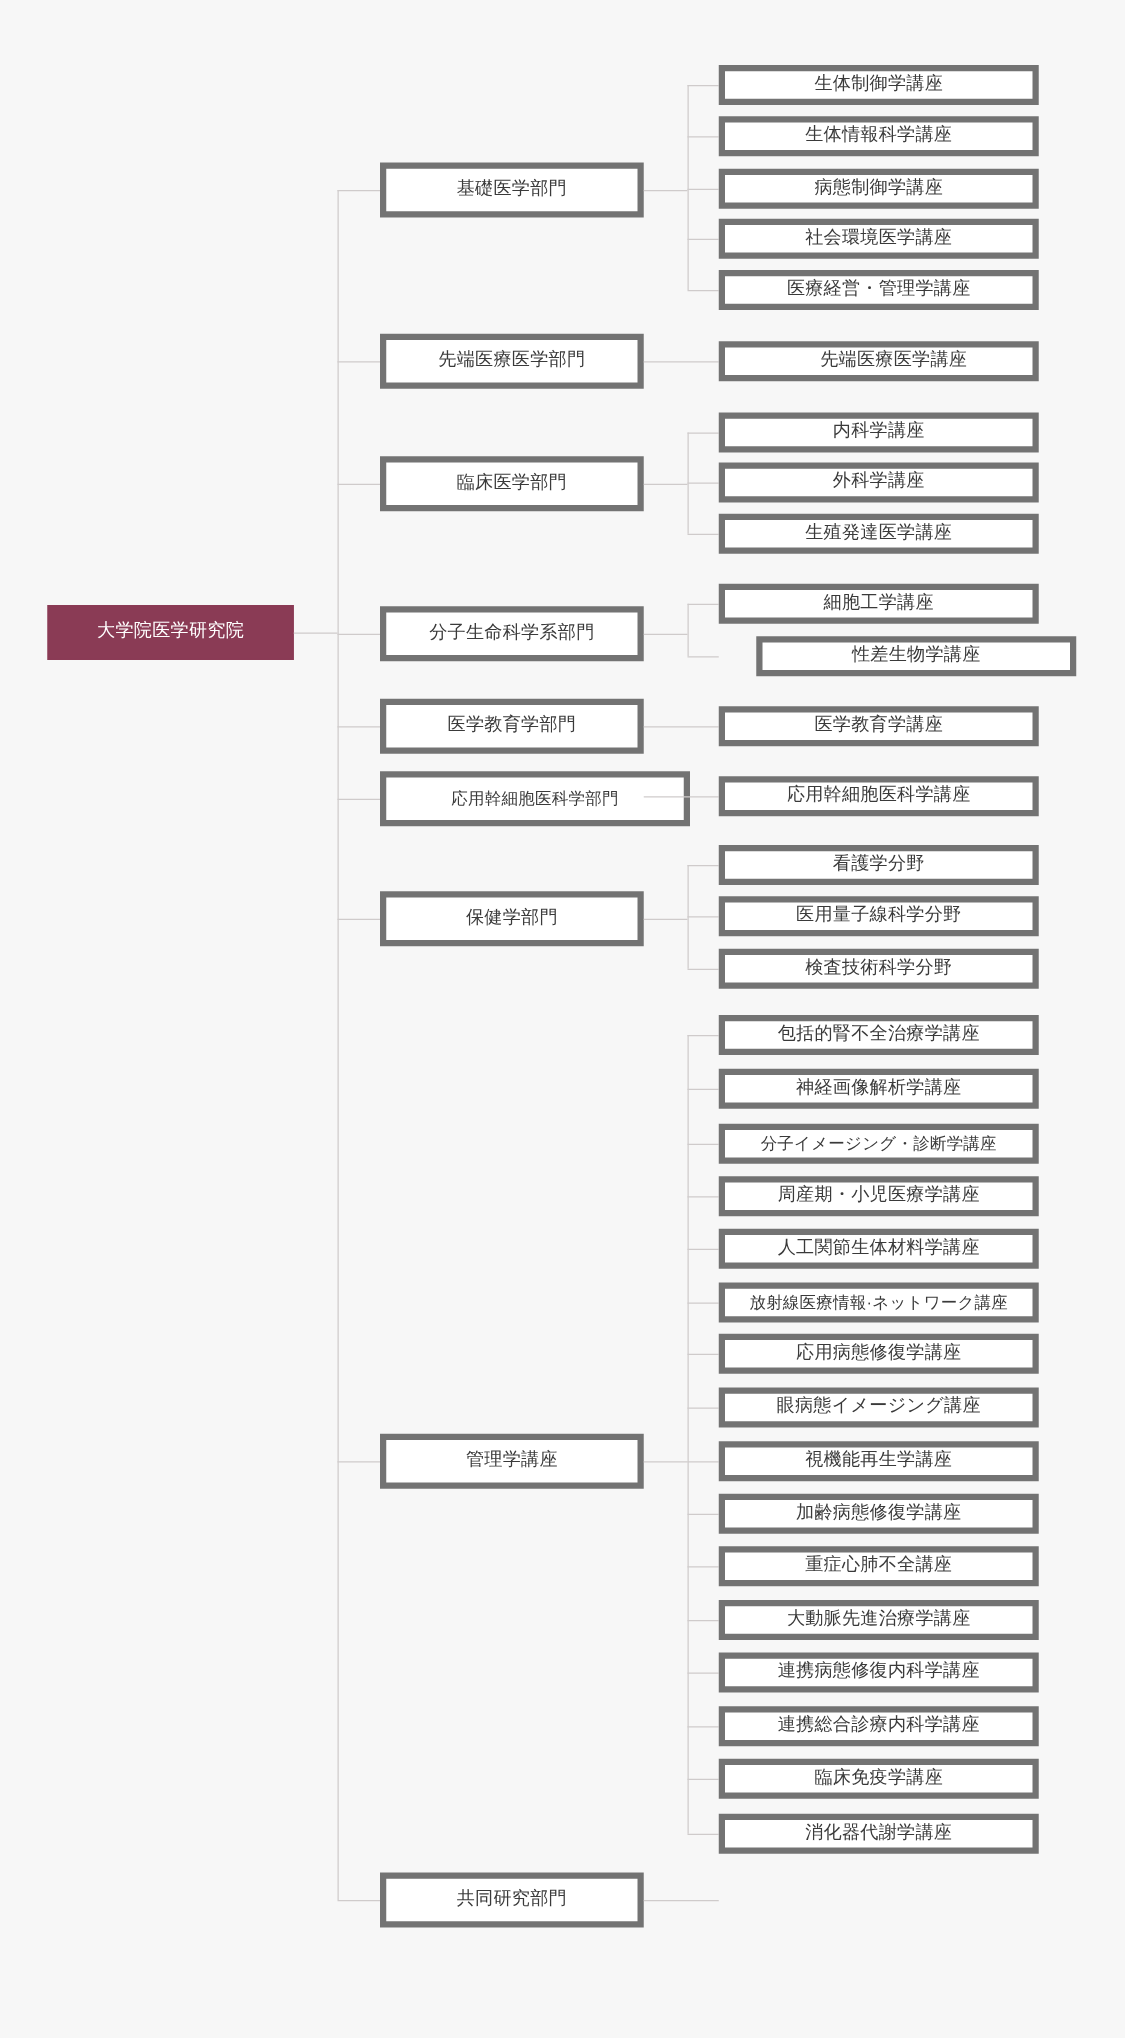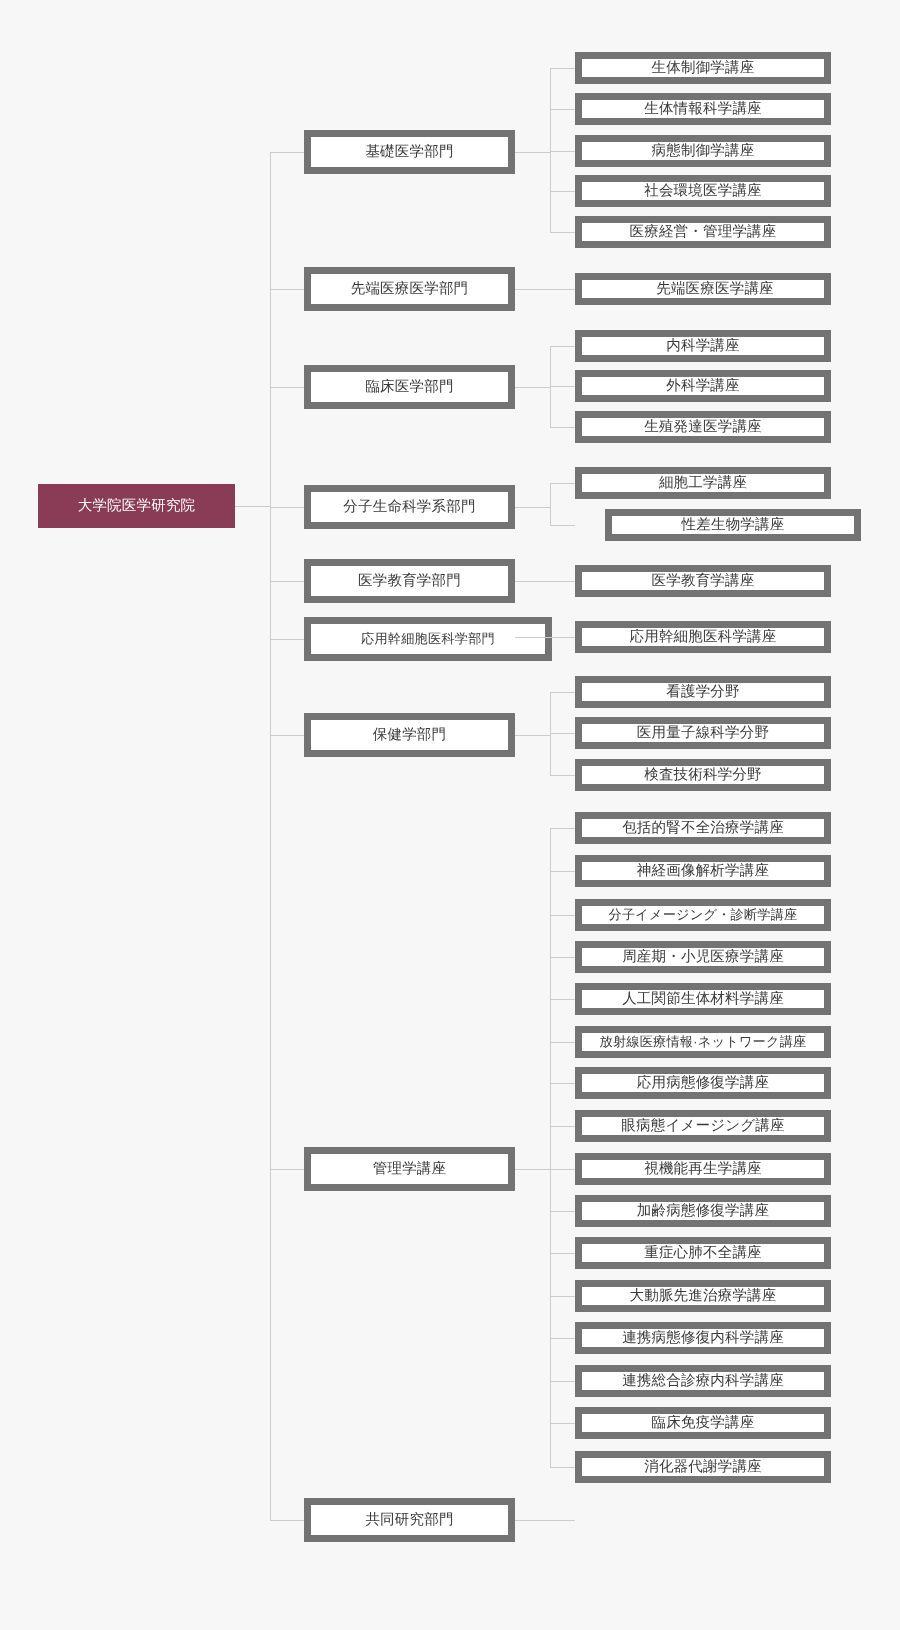--- a/index.html
+++ b/index.html
@@ -17,21 +17,21 @@
   }
   #chart {
     position: relative;
     width: 900px;
     height: 1630px;
   }
   .node {
     position: absolute;
     box-sizing: border-box;
     background: #ffffff;
-    border: 7px solid #737373;
+    border: 5px solid #737373;
     display: flex;
     align-items: center;
     justify-content: center;
     text-align: center;
     font-size: 14.5px;
     line-height: 1.2;
     color: #3a3a3a;
     letter-spacing: 0.2px;
     white-space: nowrap;
   }

